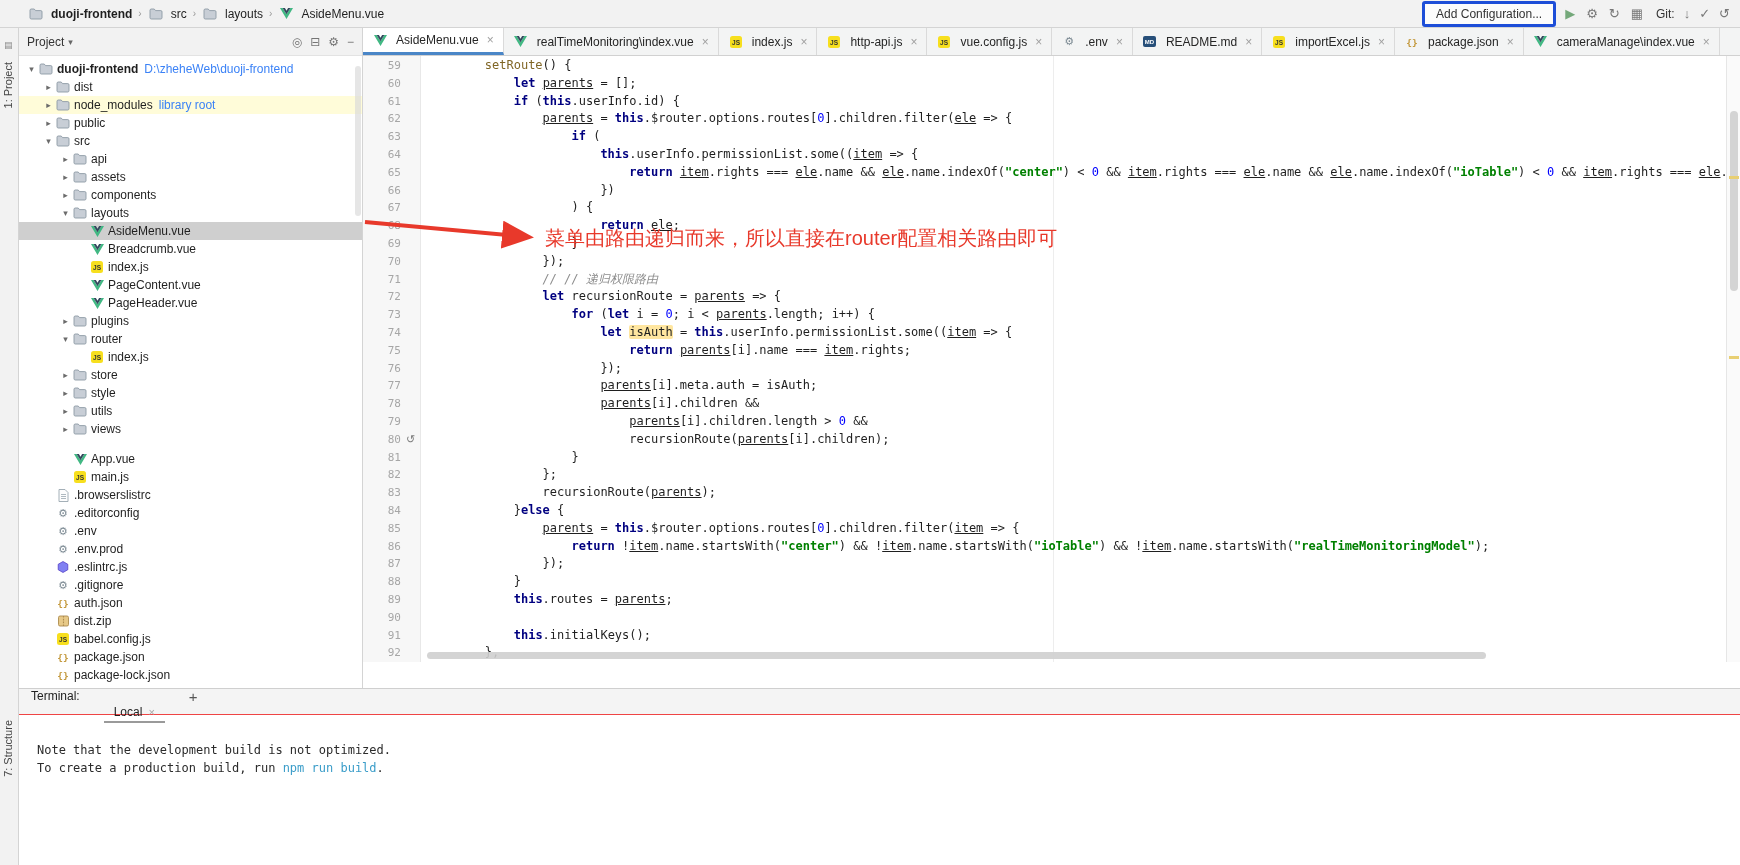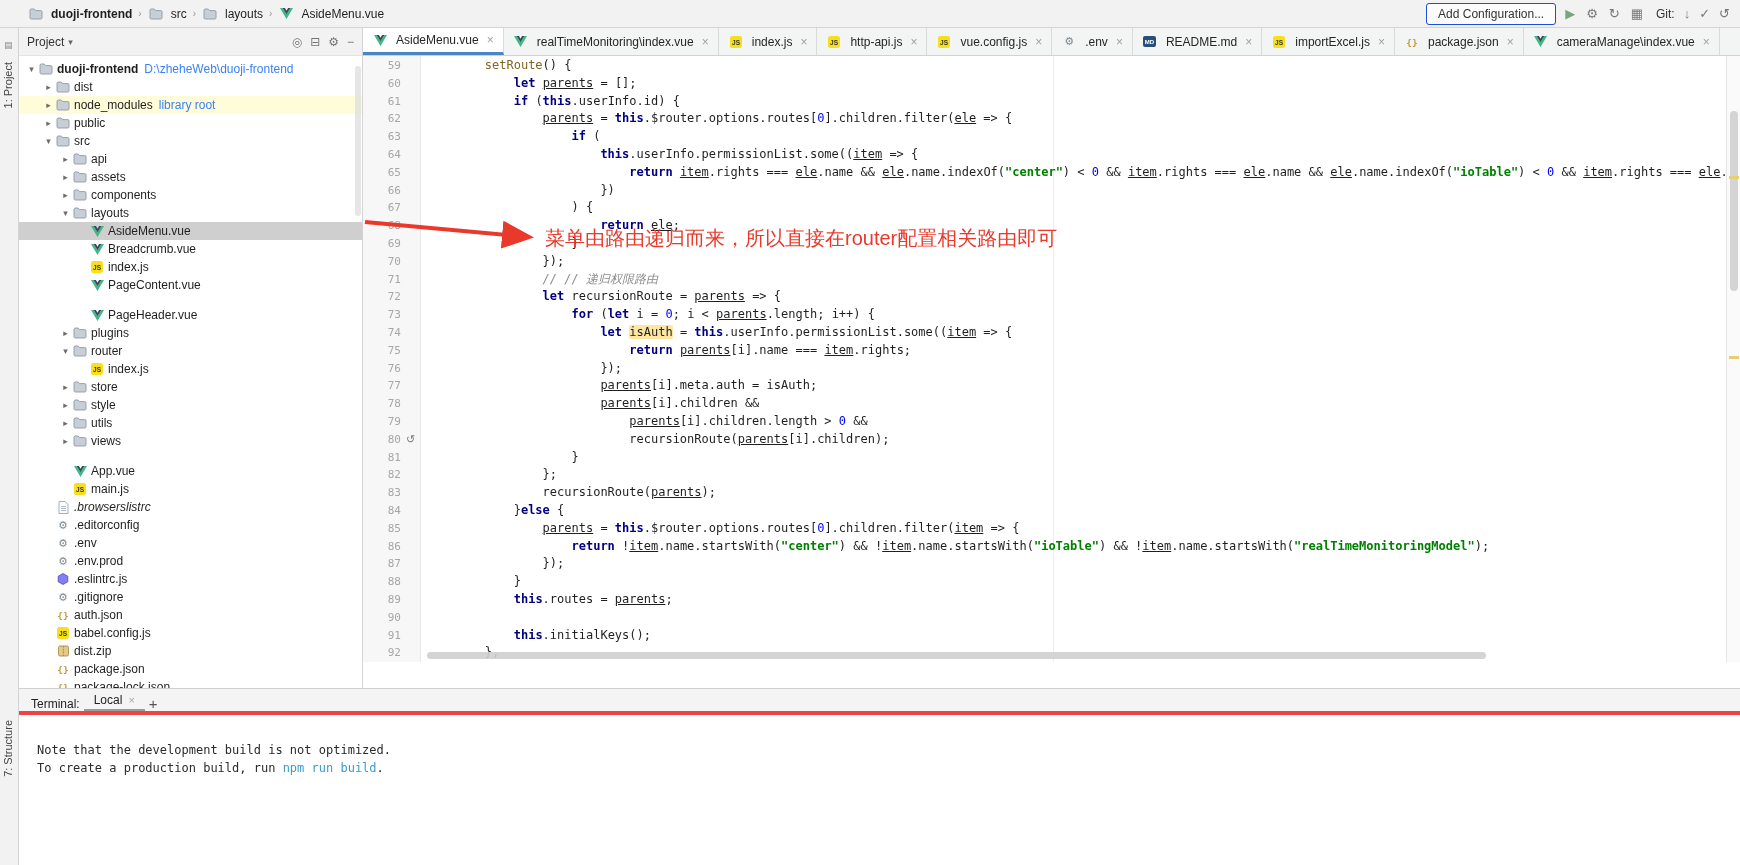--- a/index.html
+++ b/index.html
@@ -8,21 +8,21 @@
   #app{position:relative;width:1740px;height:865px;background:#fff}
 
   
   .titlebar{position:absolute;left:0;top:0;right:0;height:28px;background:#f2f2f2;
     border-bottom:1px solid #d4d4d4;display:flex;align-items:center;z-index:5}
   .bc{display:flex;align-items:center;margin-left:26px}
   .bc-item{display:flex;align-items:center;gap:4px;padding:0 2px;white-space:nowrap}
   .bc-item:first-child span.lbl{font-weight:bold}
   .bc-sep{color:#9a9a9a;margin:0 4px;font-size:10px}
   .tb-right{margin-left:auto;display:flex;align-items:center;gap:9px;padding-right:10px}
-  .addcfg{border:1px solid #1d4ed8;border-radius:3px;background:#fcfcfc;padding:3px 11px;
+  .addcfg{border:3px solid #1d4ed8;border-radius:3px;background:#fcfcfc;padding:3px 11px;
     font-size:12px;color:#333;font-family:inherit}
   .tbicon{color:#787878;font-size:13px;line-height:1}
   .tbicon.run{color:#74a87a}
   .gitlabel{color:#333;margin-left:4px}
 
   
   .strip{position:absolute;left:0;top:28px;bottom:0;width:19px;background:#f2f2f2;
     border-right:1px solid #d4d4d4;z-index:4}
   .vlabel{position:absolute;left:2px;writing-mode:vertical-rl;transform:rotate(180deg);
     font-size:11px;color:#454545;white-space:nowrap}
@@ -85,22 +85,22 @@
   .vthumb{position:absolute;left:3px;top:55px;width:8px;height:180px;background:#d4d4d4;border-radius:4px}
   .vmark{position:absolute;left:2px;width:10px;height:3px;background:#e8cf73}
 
   .ecrumbs{position:absolute;left:0;right:0;top:670px;height:26px;background:#fafafa;
     border-top:1px solid #dadada;display:flex;align-items:center;padding-left:64px;color:#444}
   .ecrumbs .csep{color:#9a9a9a;margin:0 7px;font-size:10px}
 
   
   .terminal{position:absolute;left:19px;top:688px;right:0;bottom:0;background:#fff;
     border-top:1px solid #cfcfcf}
-  .thead{height:26px;background:#f4f4f4;border-bottom:4px solid #ef4444;display:flex;
-    align-items:flex-end;padding-left:12px;gap:4px;color:#222}
+  .thead{height:26px;background:#f4f4f4;border-bottom:1px solid #ef4444;display:flex;
+    align-items:flex-start;padding-left:12px;gap:24px;color:#222}
   .ttab{display:flex;align-items:center;gap:6px;padding:16px 10px 2px 10px;
     border-bottom:2px solid #9a9a9a;color:#222}
   .ttab .close{color:#a8a8a8;font-size:11px}
   .tplus{color:#555;font-size:15px;line-height:1}
   .tout{padding:26px 0 0 18px;font-family:"DejaVu Sans Mono","Liberation Mono",monospace;
     font-size:12px;color:#2b2b2b}
   .tline{height:18px;line-height:18px;white-space:pre}
   .t-cmd{color:#3b9dc9}
 
   
@@ -306,21 +306,21 @@
         <div class="trow" style="padding-left: 57px;">
           <span class="chev"></span>
           <span class="ficon">
             <svg width="13" height="11" viewBox="0 0 13 11">
               <path d="M0 0h2.6l3.9 6.3L10.4 0H13L6.5 11z" fill="#41b883"></path>
               <path d="M2.6 0h2.3l1.6 2.7L8.1 0h2.3L6.5 6.3z" fill="#34495e"></path>
             </svg>
           </span>
           <span class="tlabel">PageContent.vue</span>
         </div>
-        <div class="trow" style="padding-left: 57px; margin-top: 12px;">
+        <div class="trow" style="padding-left: 57px;">
           <span class="chev"></span>
           <span class="ficon">
             <svg width="13" height="11" viewBox="0 0 13 11">
               <path d="M0 0h2.6l3.9 6.3L10.4 0H13L6.5 11z" fill="#41b883"></path>
               <path d="M2.6 0h2.3l1.6 2.7L8.1 0h2.3L6.5 6.3z" fill="#34495e"></path>
             </svg>
           </span>
           <span class="tlabel">PageHeader.vue</span>
         </div>
         <div class="trow" style="padding-left: 40px;">
@@ -400,21 +400,21 @@
         <div class="trow" style="padding-left: 40px;">
           <span class="chev"></span>
           <span class="ficon">
             <svg width="12" height="12" viewBox="0 0 12 12">
               <rect width="12" height="12" rx="2.5" fill="#f7df1e"></rect>
               <text x="6" y="9.2" font-size="6.5" font-weight="bold" text-anchor="middle" fill="#323330" font-family="sans-serif">JS</text>
             </svg>
           </span>
           <span class="tlabel">main.js</span>
         </div>
-        <div class="trow" style="padding-left: 23px; font-style: italic;">
+        <div class="trow" style="padding-left: 23px;">
           <span class="chev"></span>
           <span class="ficon">
             <svg width="11" height="13" viewBox="0 0 11 13">
               <path d="M1 .5h6L10 3.5v9H1z" fill="#fdfdfd" stroke="#9aa7b0" stroke-width=".9"></path>
               <path d="M3 5.5h5M3 7.5h5M3 9.5h5" stroke="#9aa7b0" stroke-width=".8"></path>
             </svg>
           </span>
           <span class="tlabel">.browserslistrc</span>
         </div>
         <div class="trow" style="padding-left: 23px;">
@@ -459,36 +459,36 @@
           <span class="ficon">
             <svg width="12" height="12" viewBox="0 0 12 12">
               <text x="6" y="9.8" font-size="9.5" font-weight="bold" text-anchor="middle" fill="#c49a3f" font-family="monospace">{}</text>
             </svg>
           </span>
           <span class="tlabel">auth.json</span>
         </div>
         <div class="trow" style="padding-left: 23px;">
           <span class="chev"></span>
           <span class="ficon">
-            <svg width="12" height="12" viewBox="0 0 12 12">
-              <rect width="12" height="12" rx="2.5" fill="#f7df1e"></rect>
-              <text x="6" y="9.2" font-size="6.5" font-weight="bold" text-anchor="middle" fill="#323330" font-family="sans-serif">JS</text>
-            </svg>
-          </span>
-          <span class="tlabel">babel.config.js</span>
-        </div>
-        <div class="trow" style="padding-left: 23px;">
-          <span class="chev"></span>
-          <span class="ficon">
             <svg width="11" height="12" viewBox="0 0 11 12">
               <rect x=".5" y="1" width="10" height="10" rx="1.5" fill="#e7c988" stroke="#ad8b4e" stroke-width=".9"></rect>
               <path d="M5.5 1v10" stroke="#ad8b4e" stroke-width="1.1" stroke-dasharray="1.6 1.2"></path>
             </svg>
           </span>
           <span class="tlabel">dist.zip</span>
+        </div>
+        <div class="trow" style="padding-left: 23px;">
+          <span class="chev"></span>
+          <span class="ficon">
+            <svg width="12" height="12" viewBox="0 0 12 12">
+              <rect width="12" height="12" rx="2.5" fill="#f7df1e"></rect>
+              <text x="6" y="9.2" font-size="6.5" font-weight="bold" text-anchor="middle" fill="#323330" font-family="sans-serif">JS</text>
+            </svg>
+          </span>
+          <span class="tlabel">babel.config.js</span>
         </div>
         <div class="trow" style="padding-left: 23px;">
           <span class="chev"></span>
           <span class="ficon">
             <svg width="12" height="12" viewBox="0 0 12 12">
               <text x="6" y="9.8" font-size="9.5" font-weight="bold" text-anchor="middle" fill="#c49a3f" font-family="monospace">{}</text>
             </svg>
           </span>
           <span class="tlabel">package.json</span>
         </div>

